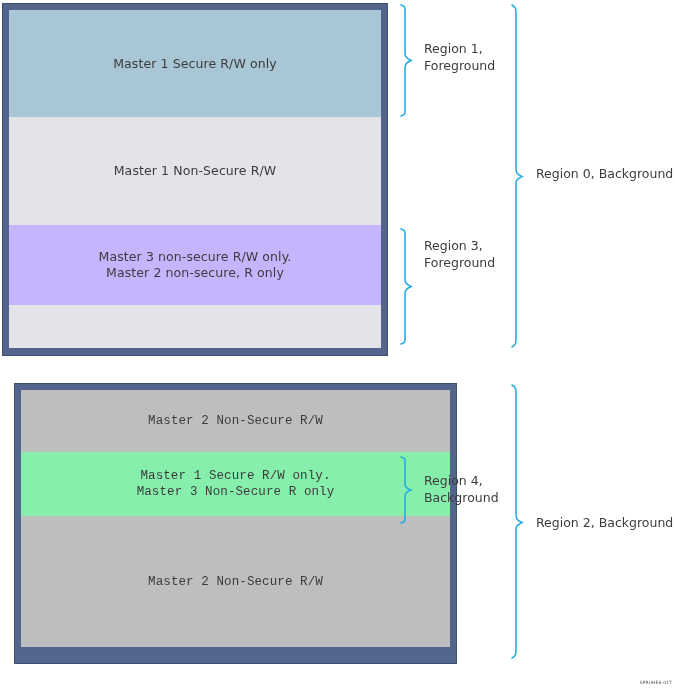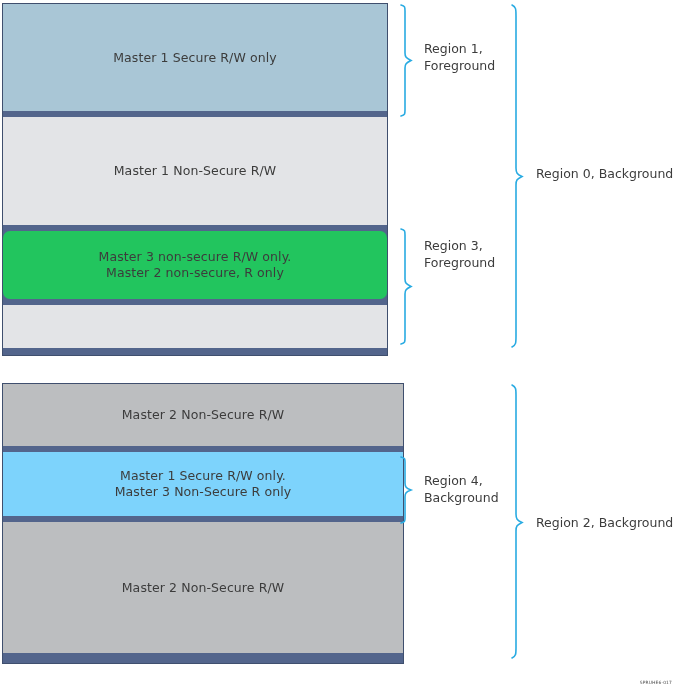--- a/index.html
+++ b/index.html
@@ -21,34 +21,35 @@
     height: 688px;
     overflow: hidden;
   }
 
   
   .memmap {
     position: absolute;
     box-sizing: border-box;
     background: #53658C;
     border: 1px solid #3f4f6e;
+    padding: 6px;
   }
   .band {
     box-sizing: border-box;
     width: 100%;
     display: flex;
     align-items: center;
     justify-content: center;
     text-align: center;
     color: #3c3c3c;
     font-size: 12.5px;
     line-height: 16px;
     letter-spacing: .1px;
   }
-  .band + .band { margin-top: 6px; }
+  .band + .band { }
   .band-label { white-space: pre-line; }
 
   
   .brace {
     position: absolute;
     pointer-events: none;
   }
   .brace svg { display: block; }
 
   .annot {
@@ -75,21 +76,21 @@
 
 <div id="stage">
 
   <div class="memmap" style="left:2px; top:3px; width:386px; height:353px;">
     <div class="band" style="background:#A9C6D6; height:107px;">
       <span class="band-label">Master 1 Secure R/W only</span>
     </div>
     <div class="band" style="background:#E3E4E7; height:108px;">
       <span class="band-label">Master 1 Non-Secure R/W</span>
     </div>
-    <div class="band" style="background:#22c55e; height:68px;border-radius:7px;">
+    <div class="band" style="background:#c4b5fd; height:80px;">
       <span class="band-label">Master 3 non-secure R/W only.
 Master 2 non-secure, R only</span>
     </div>
     <div class="band" style="background:#E3E4E7; height:43px;">
       <span class="band-label"></span>
     </div>
   </div>
 
   <div class="brace" style="left:398px; top:4px; width:16px; height:113px;">
     <svg width="16" height="113" viewBox="0 0 16 113" fill="none" xmlns="http://www.w3.org/2000/svg" aria-hidden="true">
@@ -107,25 +108,25 @@
   <div class="annot" style="left:424px; top:237px; width:120px;">Region 3,
 Foreground</div>
 
   <div class="brace" style="left:509px; top:4px; width:16px; height:344px;">
     <svg width="16" height="344" viewBox="0 0 16 344" fill="none" xmlns="http://www.w3.org/2000/svg" aria-hidden="true">
       <path d="M3 1 C7 3 7 5 7 12 L7 164 C7 169 8 170 13 172.5 C8 175 7 176 7 181 L7 332 C7 339 7 341 3 343" stroke="#29ABE2" stroke-width="1.6" fill="none" stroke-linecap="round"></path>
     </svg>
   </div>
   <div class="annot" style="left:536px; top:165px; width:200px;">Region 0, Background</div>
 
-  <div class="memmap" style="left:2px; top:383px; width:402px; height:281px;">
+  <div class="memmap" style="left:14px; top:383px; width:443px; height:281px;font-family:Liberation Mono, monospace;">
     <div class="band" style="background:#BCBEC0; height:62px;">
       <span class="band-label">Master 2 Non-Secure R/W</span>
     </div>
-    <div class="band" style="background:#7dd3fc; height:64px;">
+    <div class="band" style="background:#86efac; height:64px;">
       <span class="band-label">Master 1 Secure R/W only.
 Master 3 Non-Secure R only</span>
     </div>
     <div class="band" style="background:#BCBEC0; height:131px;">
       <span class="band-label">Master 2 Non-Secure R/W</span>
     </div>
   </div>
 
   <div class="brace" style="left:398px; top:456px; width:16px; height:68px;">
     <svg width="16" height="68" viewBox="0 0 16 68" fill="none" xmlns="http://www.w3.org/2000/svg" aria-hidden="true">

